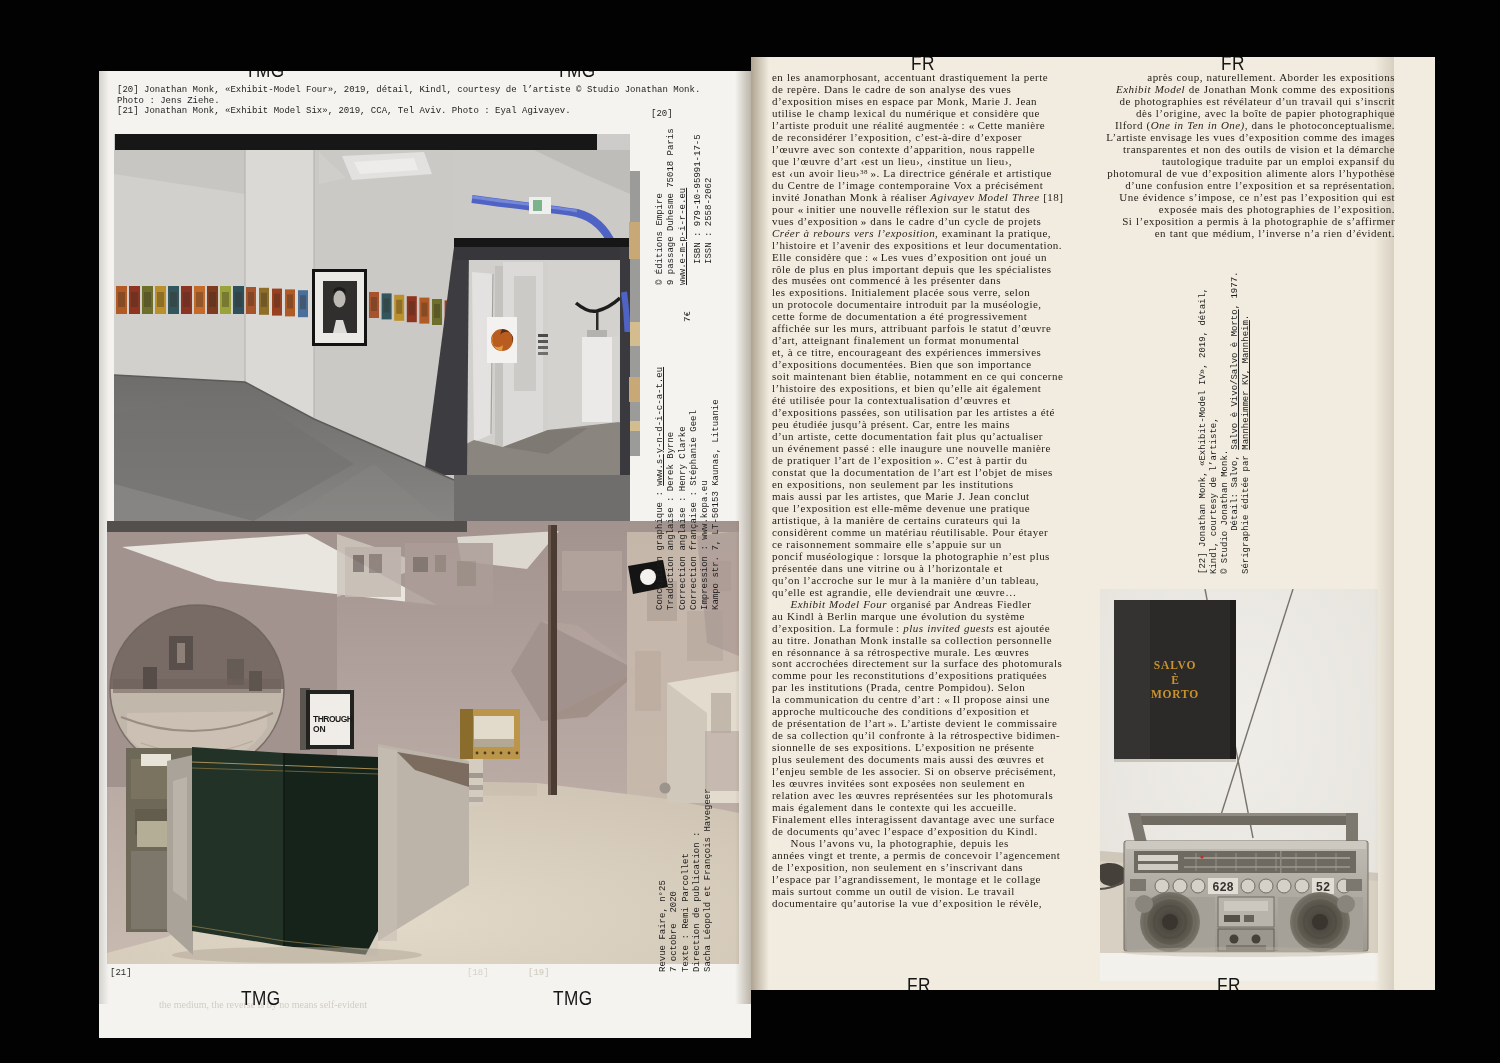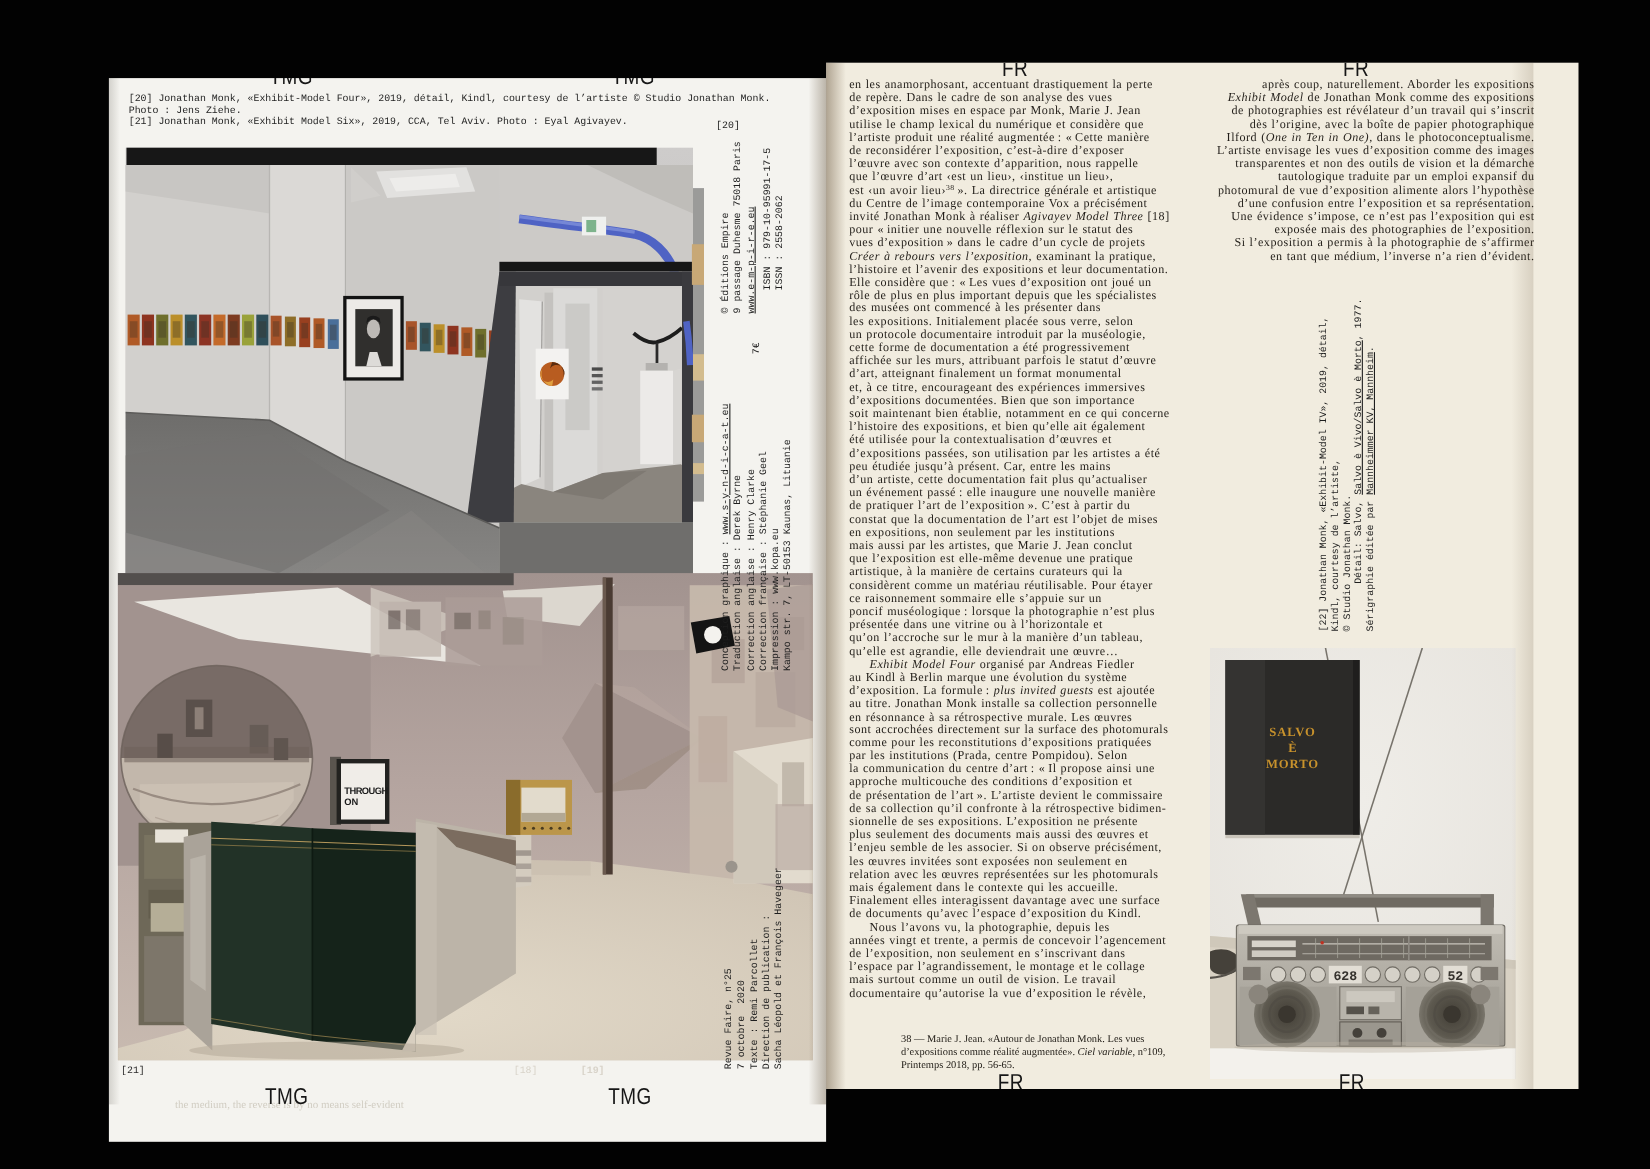--- a/index.html
+++ b/index.html
@@ -427,23 +427,20 @@
 L’artiste envisage les vues d’exposition comme des images
 transparentes et non des outils de vision et la démarche
 tautologique traduite par un emploi expansif du
 photomural de vue d’exposition alimente alors l’hypothèse
 d’une confusion entre l’exposition et sa représentation.
 Une évidence s’impose, ce n’est pas l’exposition qui est
 exposée mais des photographies de l’exposition.
 Si l’exposition a permis à la photographie de s’affirmer
 en tant que médium, l’inverse n’a rien d’évident.</div>
 
-  <div class="abs serif" style="left:68px;top:883px;font-size:9.5px;line-height:11.8px;color:#26221c;white-space:pre;">38 — Marie J. Jean. «Autour de Jonathan Monk. Les vues
-d’expositions comme réalité augmentée». <i>Ciel variable</i>, n°109,
-Printemps 2018, pp. 56-65.</div>
 
   <div class="abs mono rot" style="left:447px;top:517px;font-size:9px;line-height:10.8px;color:#1e1e1e;">[22] Jonathan Monk, «Exhibit-Model IV», 2019, détail,
 Kindl, courtesy de l’artiste,
 © Studio Jonathan Monk.
         Détail: Salvo, <span style="text-decoration:underline;">Salvo è Vivo/Salvo è Morto</span>, 1977.
 Sérigraphie éditée par <span style="text-decoration:underline;">Mannheimmer KV, Mannheim</span>.</div>
 
   <svg class="abs" style="left:349px;top:532px;" width="278" height="392" viewBox="0 0 278 392">
     <defs>
       <radialGradient id="wall22" cx="0.5" cy="0.35" r="0.9">

